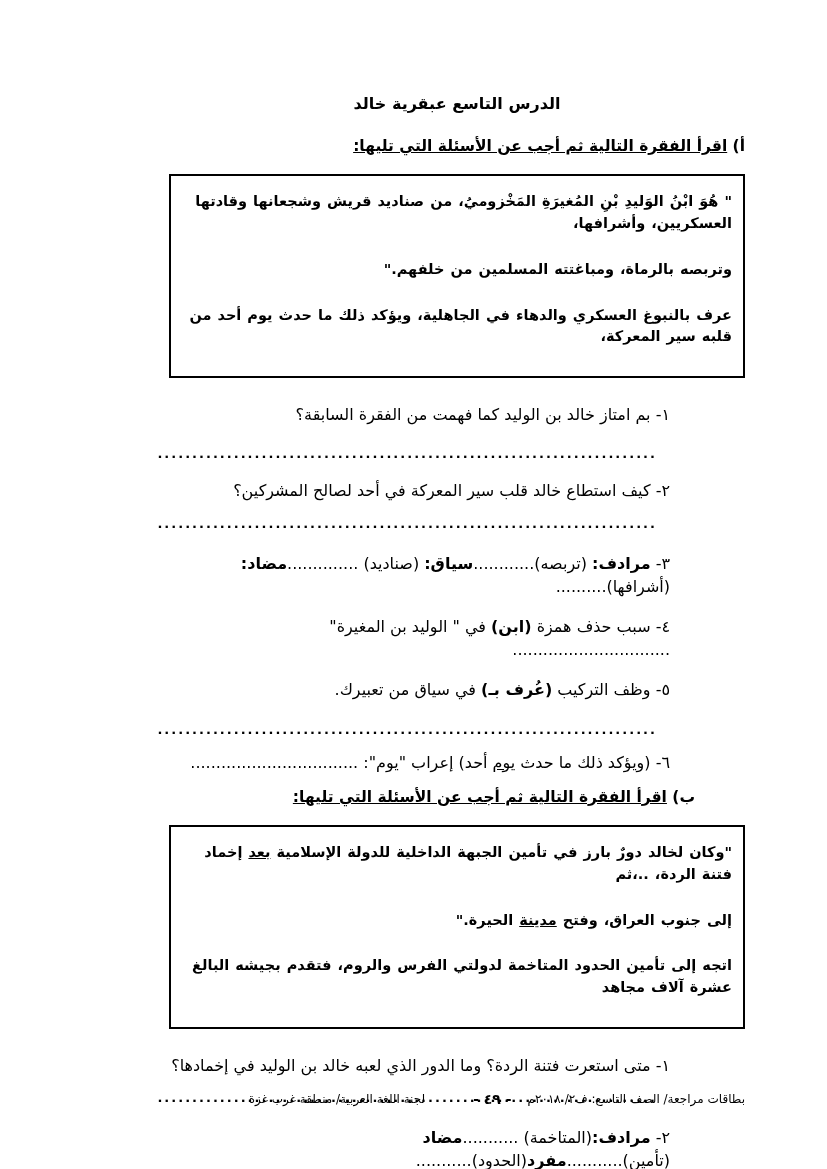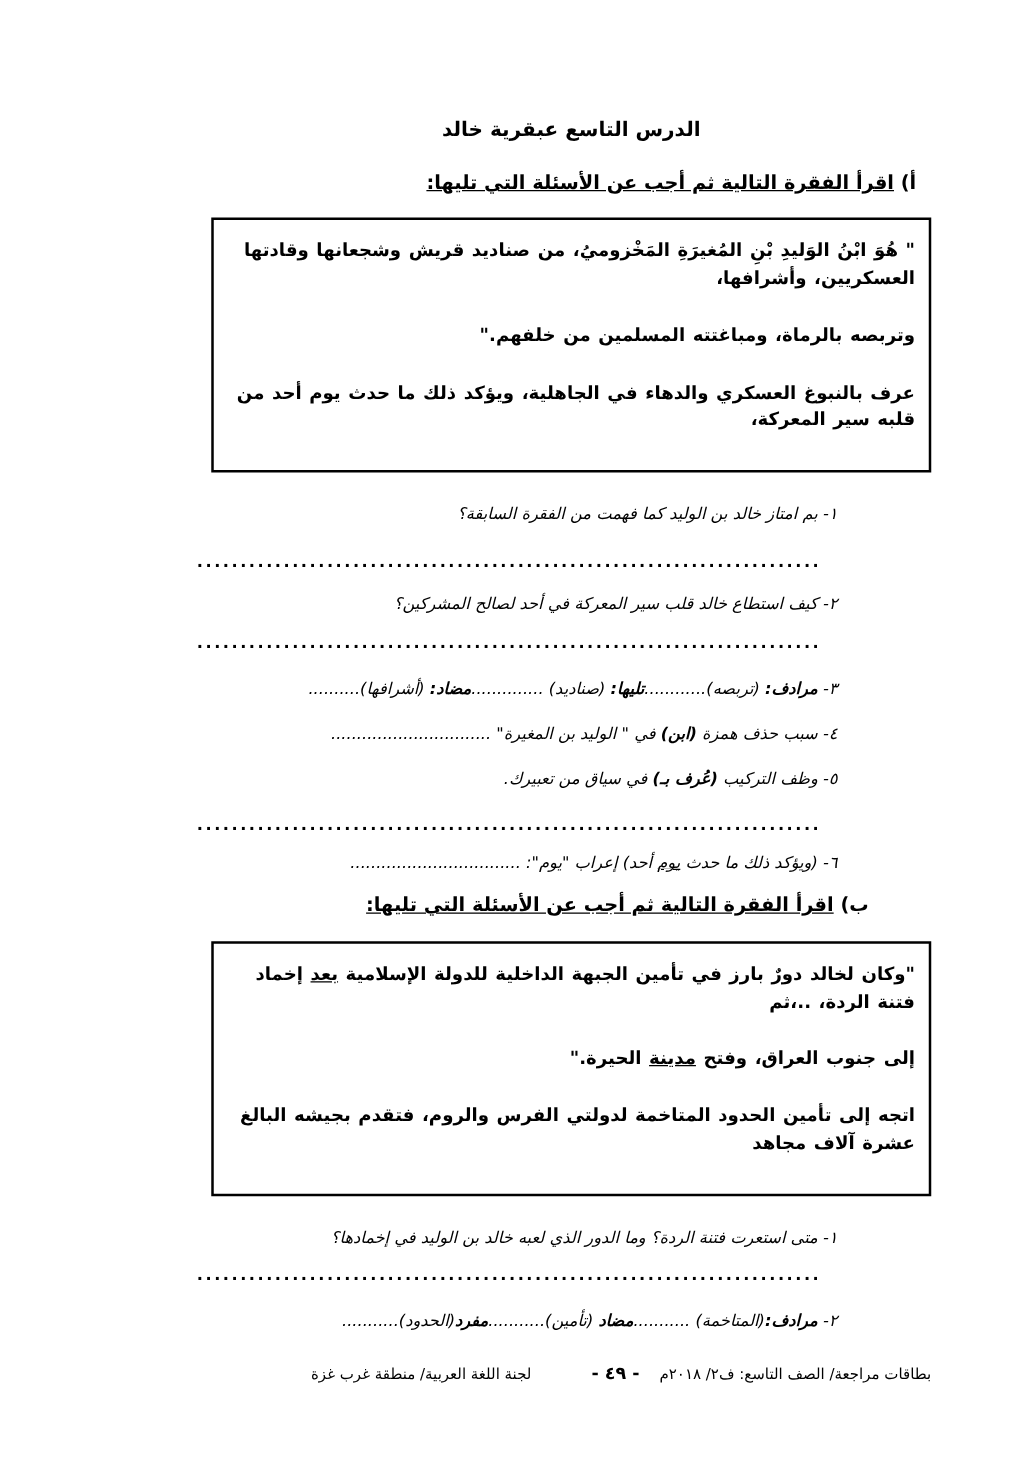--- a/index.html
+++ b/index.html
@@ -37,40 +37,39 @@
     font-weight: bold;
     font-size: 16px;
     padding: 7px 4px 6px 6px;
   }
   .section-header {
     font-size: 15.5px;
     font-weight: bold;
     margin-top: 22px;
     line-height: 1.45;
   }
-  .section-header.a { margin-right: 12px; }
+  .section-header.a { margin-right: 0; }
   .section-header.b { margin-right: 50px; margin-top: 12px; }
   .passage-box {
     border: 2px solid #000;
     margin-top: 17px;
     padding: 15px 11px 4px 11px;
   }
   .passage-line {
     font-size: 14.5px;
     font-weight: bold;
     line-height: 1.5;
     margin: 0 0 24px 0;
     text-align: right;
     word-spacing: 1px;
   }
   .q {
-    font-size: 13px;
+    font-size: 16px;
     line-height: 1.45;
     margin: 14px 75px 0 0;
-    font-style: italic;
   }
   .q.first { margin-top: 25px; }
   .dots-line {
     width: 500px;
     margin: 13px 88px 0 0;
     overflow: hidden;
     white-space: nowrap;
     font-size: 13px;
     font-weight: bold;
     letter-spacing: 2px;
@@ -111,21 +110,21 @@
     <div class="passage-box">
       <p class="passage-line"><span style="font-weight: bold;">" هُوَ ابْنُ الوَليدِ بْنِ المُغيرَةِ المَخْزوميُ، من صناديد قريش وشجعانها وقادتها العسكريين، وأشرافها،</span></p>
       <p class="passage-line"><span style="font-weight: bold;">وتربصه بالرماة، ومباغتته المسلمين من خلفهم."</span></p>
       <p class="passage-line"><span style="font-weight: bold;">عرف بالنبوغ العسكري والدهاء في الجاهلية، ويؤكد ذلك ما حدث يوم أحد من قلبه سير المعركة،</span></p>
     </div>
 
     <div class="q first"><span>١- بم امتاز خالد بن الوليد كما فهمت من الفقرة السابقة؟</span></div>
     <div class="dots-line mt-lg">..........................................................................................................................................</div>
     <div class="q"><span>٢- كيف استطاع خالد قلب سير المعركة في أحد لصالح المشركين؟</span></div>
     <div class="dots-line">..........................................................................................................................................</div>
-    <div class="q mt-md"><span>٣- </span><span style="font-weight: bold;">مرادف:</span><span> (تربصه)</span><span>............</span><span style="font-weight: bold;">تليها:</span><span> (صناديد) </span><span>..............</span><span style="font-weight: bold;">مضاد:</span><span> (أشرافها)</span><span>..........</span></div>
+    <div class="q mt-md"><span>٣- </span><span style="font-weight: bold;">مرادف:</span><span> (تربصه)</span><span>............</span><span style="font-weight: bold;">سياق:</span><span> (صناديد) </span><span>..............</span><span style="font-weight: bold;">مضاد:</span><span> (أشرافها)</span><span>..........</span></div>
     <div class="q mt-md"><span>٤- سبب حذف همزة </span><span style="font-weight: bold;">(ابن)</span><span> في " الوليد بن المغيرة"  </span><span>...............................</span></div>
     <div class="q mt-md"><span>٥- وظف التركيب </span><span style="font-weight: bold;">(عُرف بـ)</span><span> في سياق من تعبيرك.</span></div>
     <div class="dots-line mt-lg">..........................................................................................................................................</div>
     <div class="q mt-sm"><span>٦- (ويؤكد ذلك ما حدث </span><span style="text-decoration: underline;">يوم</span><span> أحد) إعراب "يوم": </span><span>.................................</span></div>
 
     <div class="section-header b"><span style="font-weight: bold;">ب) </span><span style="font-weight: bold; text-decoration: underline;">اقرأ الفقرة التالية ثم أجب عن الأسئلة التي تليها:</span></div>
 
     <div class="passage-box">
       <p class="passage-line"><span style="font-weight: bold;">"وكان لخالد دورٌ بارز في تأمين الجبهة الداخلية للدولة الإسلامية </span><span style="font-weight: bold; text-decoration: underline;">بعد</span><span style="font-weight: bold;"> إخماد فتنة الردة، ..،ثم</span></p>
       <p class="passage-line"><span style="font-weight: bold;">إلى جنوب العراق، وفتح </span><span style="font-weight: bold; text-decoration: underline;">مدينة</span><span style="font-weight: bold;"> الحيرة."</span></p>

